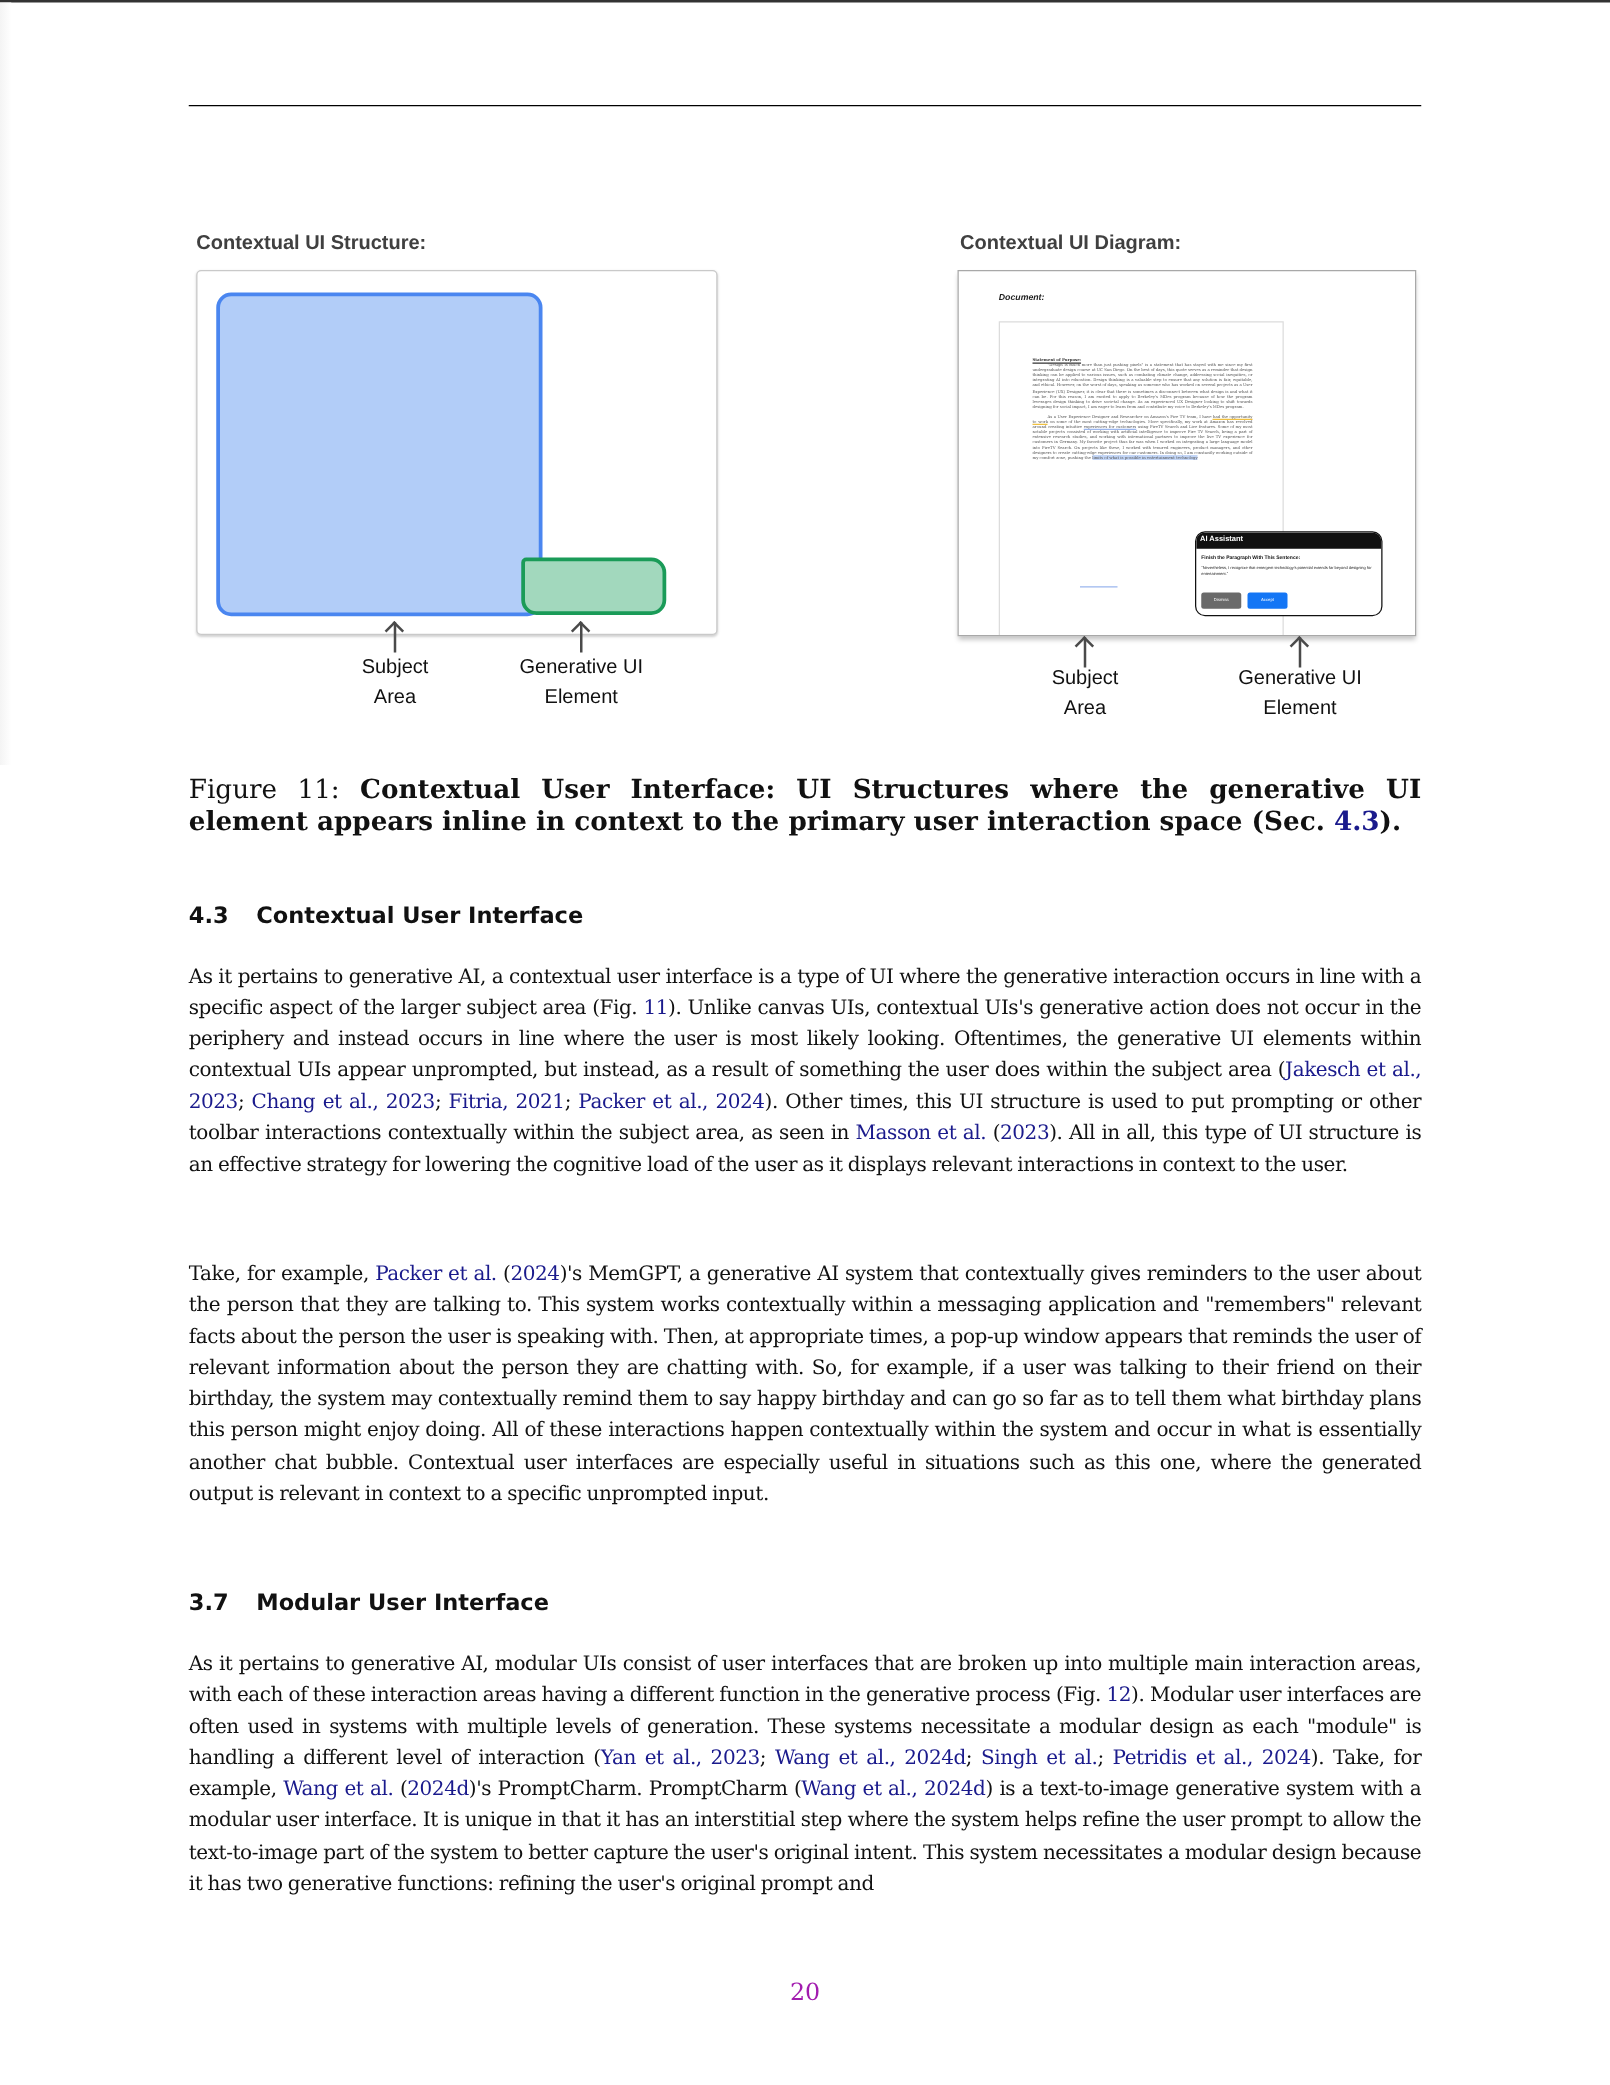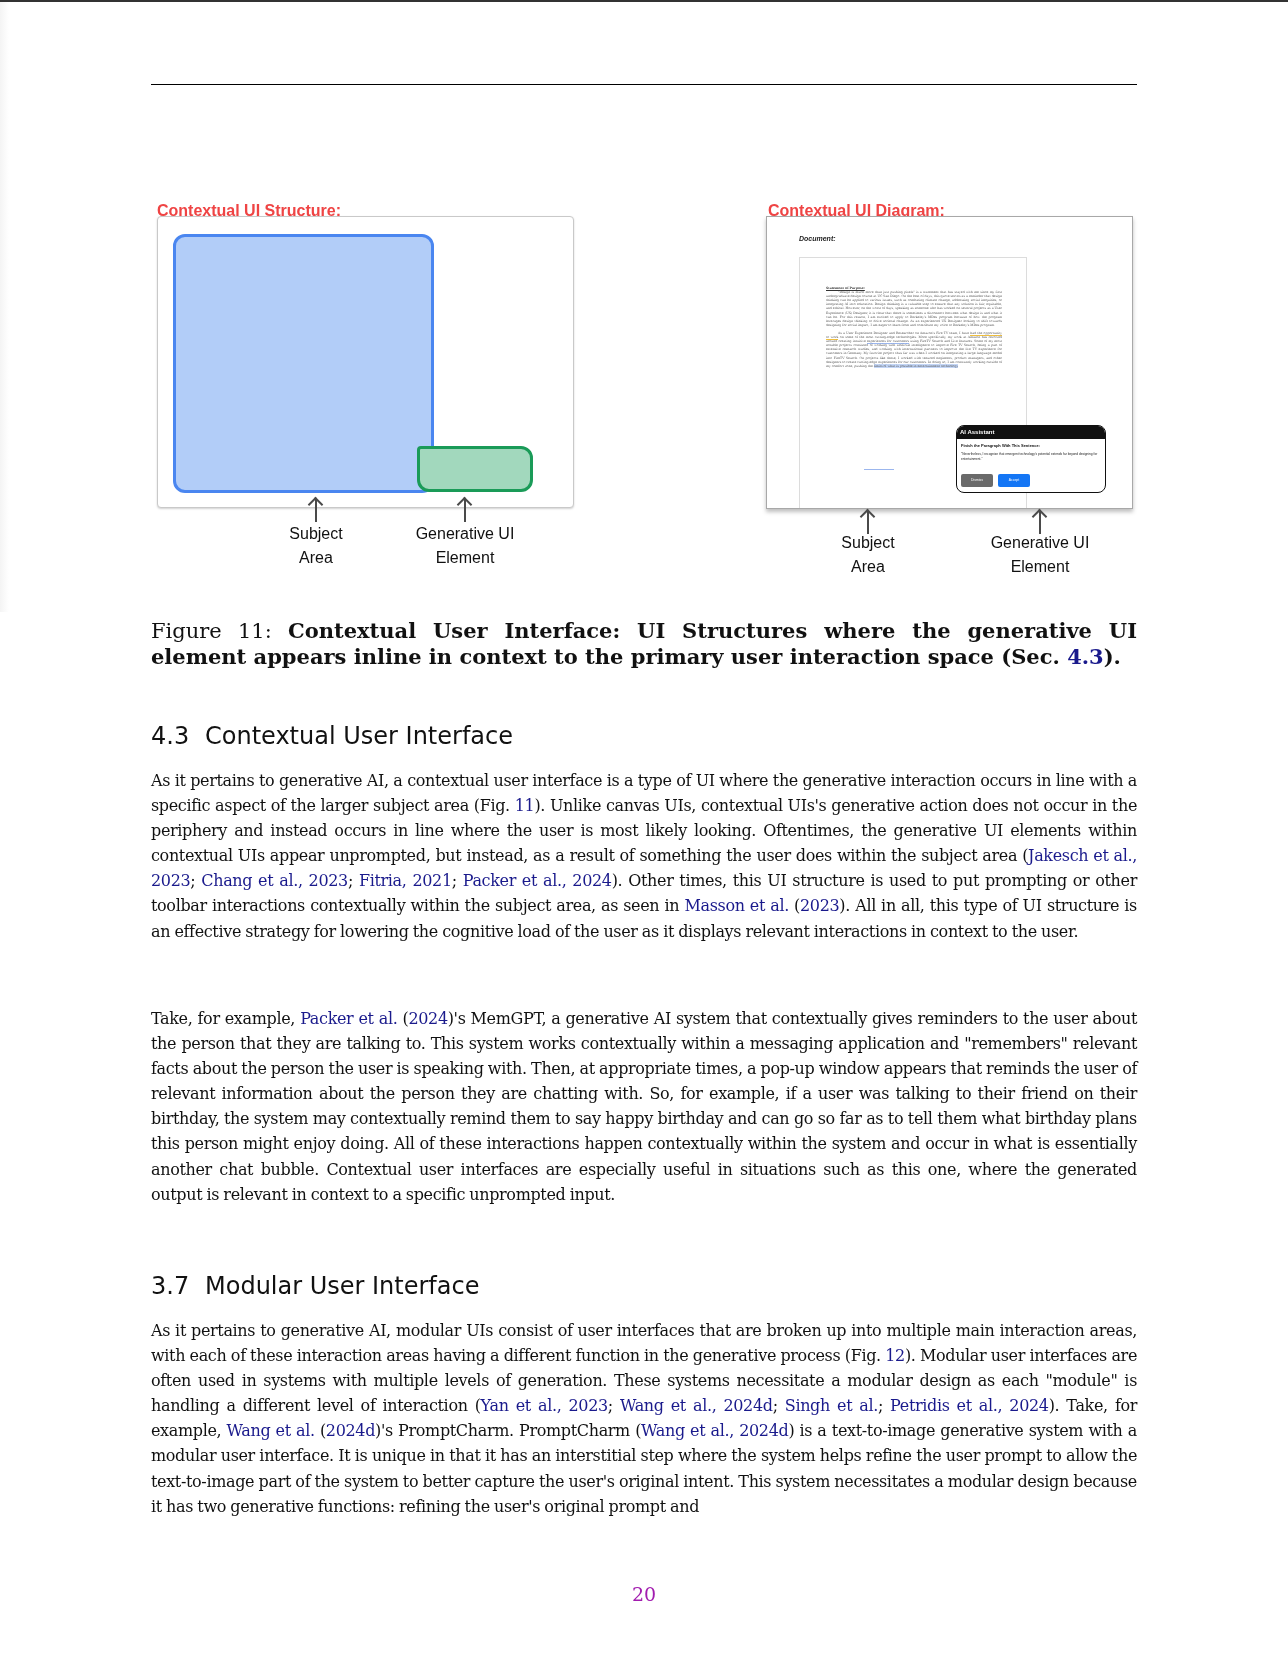--- a/index.html
+++ b/index.html
@@ -1,21 +1,21 @@
 <!DOCTYPE html>
 <html><head>
 <meta charset="utf-8">
 <style>
   html, body { margin: 0; padding: 0; background: #ffffff; }
   body { width: 1288px; height: 1668px; position: relative; overflow: hidden; font-family: "DejaVu Serif", serif; color: #111; }
   .topbar { position: absolute; left: 0; top: 0; width: 1288px; height: 2px; background: #333; }
   .leftshade { position: absolute; left: 0; top: 2px; width: 9px; height: 610px; background: linear-gradient(to right, #f4f4f4, #ffffff); }
   .header-rule { position: absolute; left: 151px; top: 84px; width: 986px; height: 1px; background: #000; }
 
-  .fig-title { position: absolute; font-family: "Liberation Sans", sans-serif; font-weight: bold; font-size: 16px; color: #ef4444; margin-top: 16px; }
+  .fig-title { position: absolute; font-family: "Liberation Sans", sans-serif; font-weight: bold; font-size: 16px; color: #404040; }
 
   
   .struct-box { position: absolute; left: 157px; top: 216px; width: 415px; height: 290px; border: 1px solid #c9c9c9; border-radius: 4px; box-shadow: 0 1px 2px rgba(0,0,0,0.18); background: #fff; }
   .subject-area { position: absolute; left: 173px; top: 234px; width: 255px; height: 253px; background: #b2cdf8; border: 3px solid #4a86f0; border-radius: 12px; }
   .gen-element { position: absolute; left: 417px; top: 446px; width: 110px; height: 40px; background: #a2d8bd; border: 3px solid #1a9b58; border-radius: 4px 12px 12px 12px; }
 
   .arrow { position: absolute; width: 2px; background: #4a4a4a; }
   .arrow::before { content: ""; position: absolute; left: -6px; top: 0; width: 9px; height: 9px; border-left: 2px solid #4a4a4a; border-top: 2px solid #4a4a4a; transform: rotate(45deg); transform-origin: center; margin-left: 1px; margin-top: 1px; }
   .fig-label { position: absolute; font-family: "Liberation Sans", sans-serif; font-size: 16px; color: #111; text-align: center; width: 140px; line-height: 24px; }
 
@@ -38,21 +38,21 @@
   .ai-btns { position: absolute; left: 4px; bottom: 5px; display: flex; gap: 5px; }
   .ai-btn { width: 32px; height: 13px; border-radius: 2px; font-size: 3.4px; color: #fff; text-align: center; line-height: 13px; }
   .ai-btn.dismiss { background: #6a6a6a; }
   .ai-btn.accept { background: #1476f5; }
 
   
   .caption { position: absolute; left: 151px; top: 618px; width: 986px; font-size: 21px; line-height: 25px; text-align: justify; color: #111; }
   .caption b { font-weight: bold; }
   .ref { color: #1a1a8c; }
 
-  .section-head { position: absolute; left: 151px; font-family: "DejaVu Sans", sans-serif; font-size: 24px; font-weight: normal; color: #111; }
+  .section-head { position: absolute; left: 151px; font-family: "DejaVu Sans", sans-serif; font-size: 18px; font-weight: bold; color: #111; }
   .section-head .num { display: inline-block; width: 54px; }
 
   .para { position: absolute; left: 151px; width: 986px; font-size: 16px; line-height: 25.1px; text-align: justify; color: #111; margin: 0; letter-spacing: -0.35px; word-spacing: -0.5px; }
   .pagenum { position: absolute; left: 0; width: 1288px; top: 1583px; text-align: center; font-size: 19px; color: #a21caf; }
 </style>
 </head>
 <body>
 
 <div class="topbar"></div>
 <div class="leftshade"></div>

